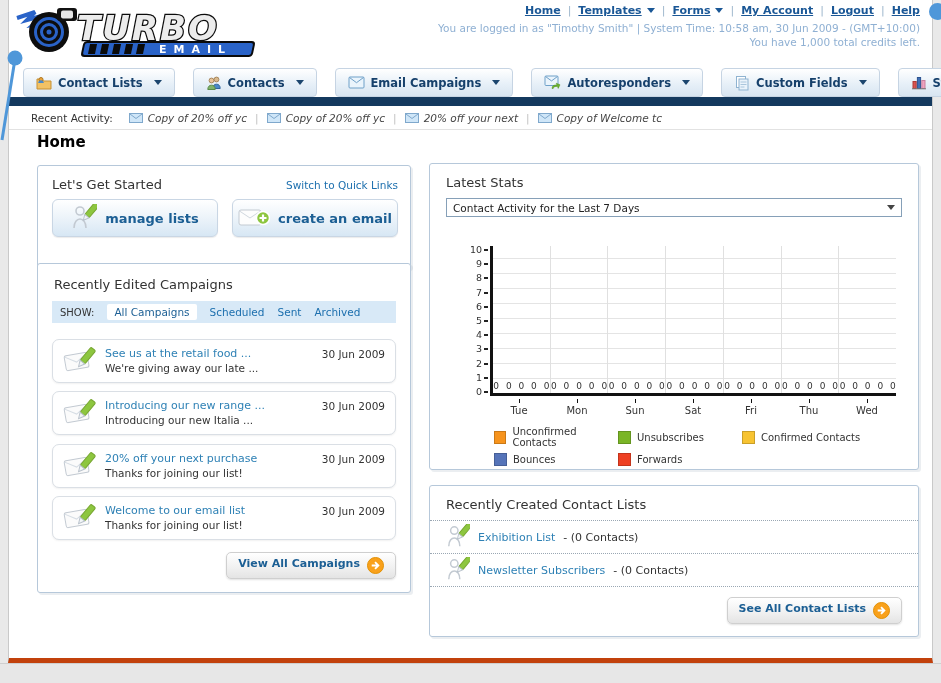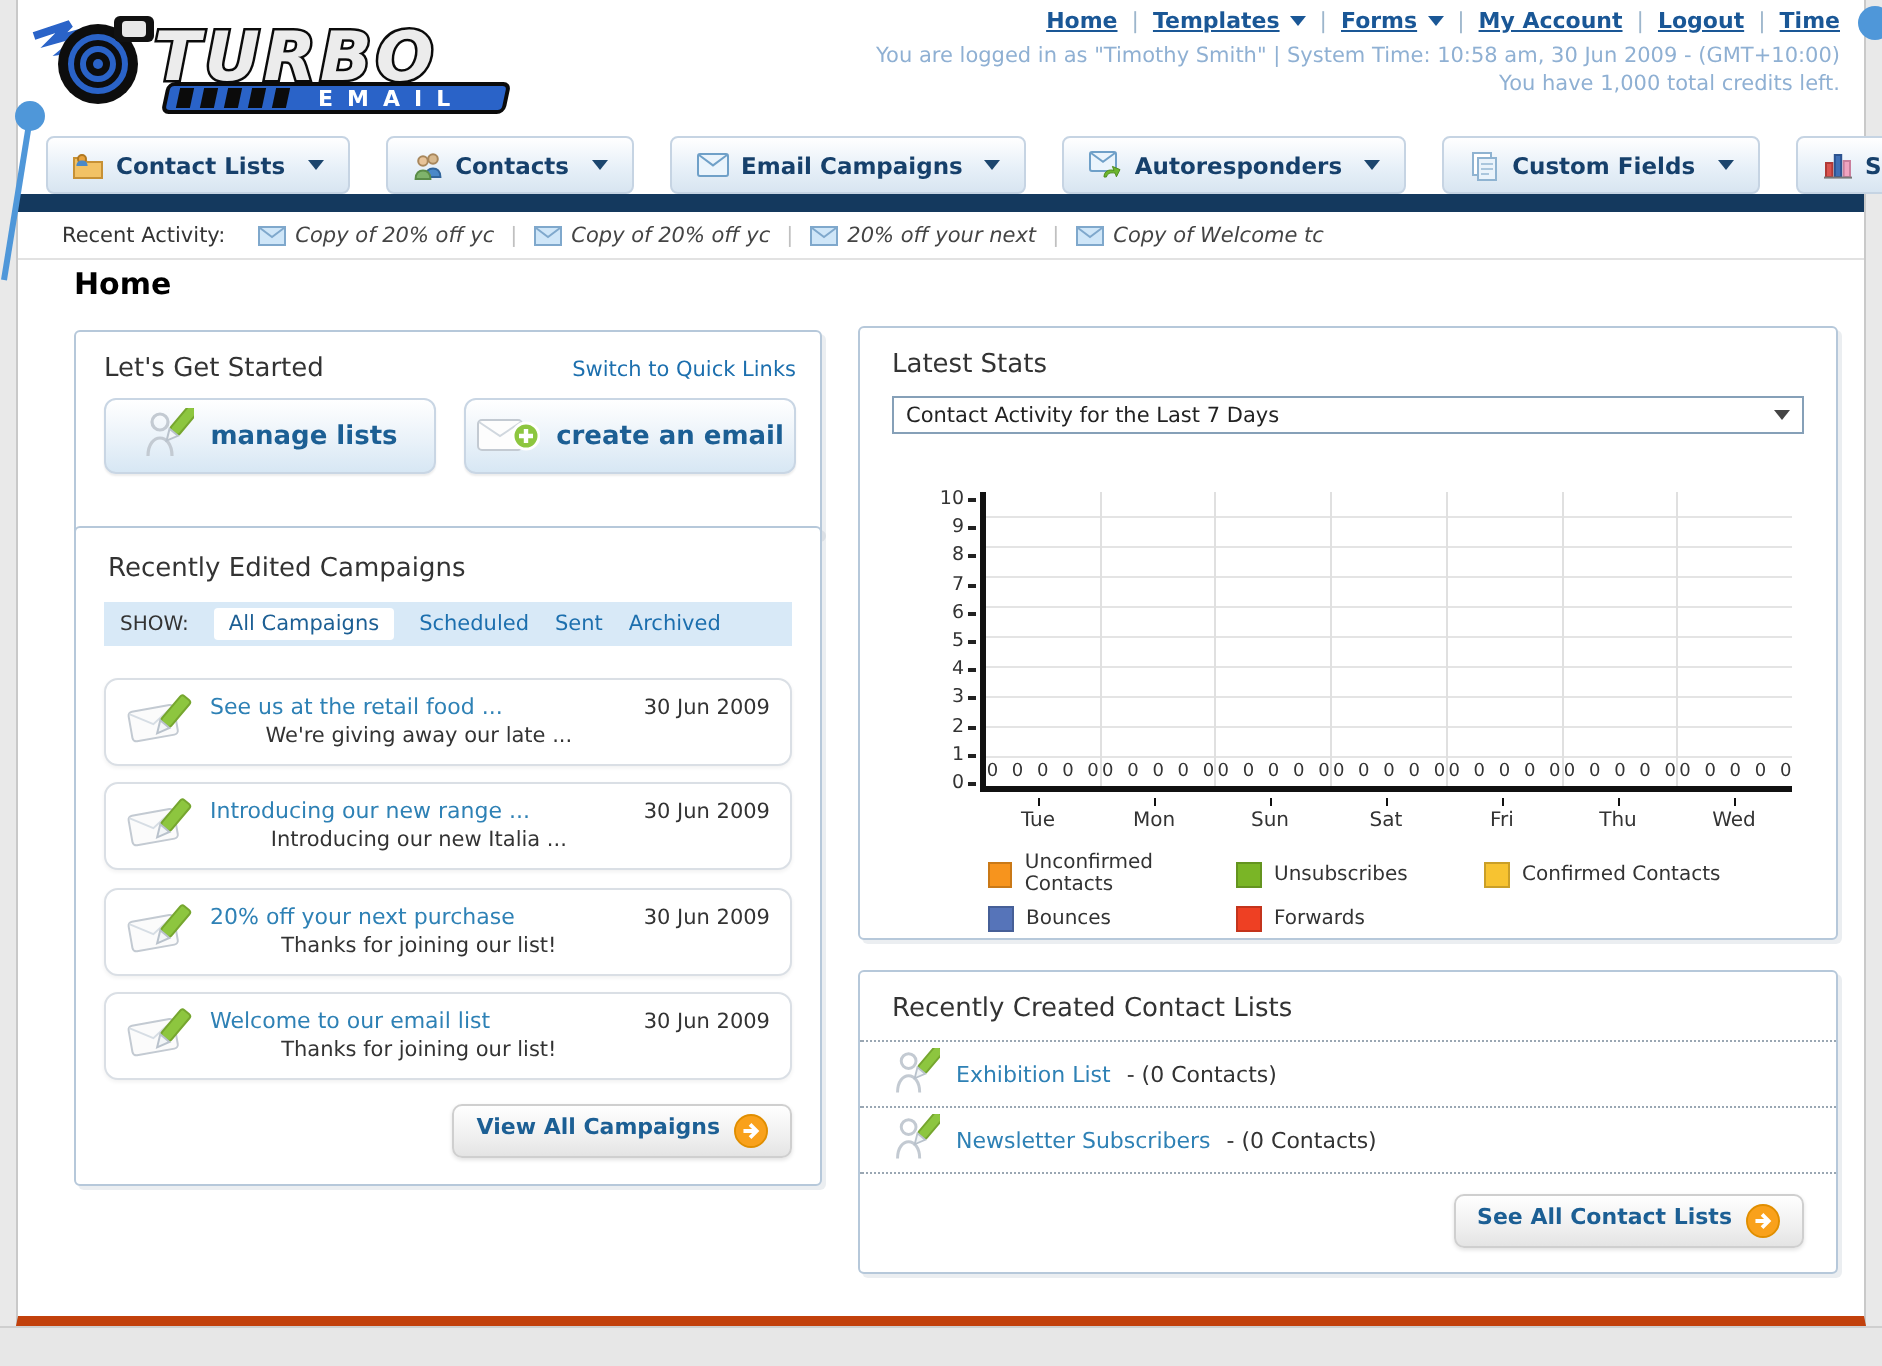--- a/index.html
+++ b/index.html
@@ -101,21 +101,21 @@
   .filter-tab.active { background: #fff; color: #1c5f94; padding: 2px 7px; border-radius: 2px; }
   .campaign-card {
     position: absolute; left: 14px; right: 14px; height: 44px;
     border: 1px solid #dadfe5; border-radius: 7px;
     box-shadow: 0 1px 2px rgba(0,0,0,0.06);
     display: flex; align-items: center; gap: 8px; padding: 4px 10px;
     background: #fff; cursor: pointer;
   }
   .cc-text { flex: 1; line-height: 14px; }
   .cc-title { color: #2e81b5; font-size: 11px; cursor: pointer; }
-  .cc-sub { color: #333; font-size: 10.5px; text-align: center; }
+  .cc-sub { color: #333; font-size: 10.5px; }
   .cc-date { align-self: flex-start; margin-top: 4px; font-size: 10.5px; color: #333; }
 
   .go-btn {
     position: absolute; display: inline-flex; align-items: flex-start; gap: 7px;
     padding: 4px 11px; border: 1px solid #cfcfcf; border-radius: 5px;
     background: linear-gradient(#ffffff, #f0f0f0 60%, #e4e4e4);
     color: #1c5f94; font-weight: bold; font-size: 11px; cursor: pointer;
     box-shadow: 0 1px 2px rgba(0,0,0,0.12);
   }
   .go-btn.view-all { right: 14px; bottom: 13px; }
@@ -215,21 +215,21 @@
     <span class="hsep">|</span>
     <a>
         <span>Forms</span>
         <span class="caret"></span>
       </a>
     <span class="hsep">|</span>
     <a>My Account</a>
     <span class="hsep">|</span>
     <a>Logout</a>
     <span class="hsep">|</span>
-    <a>Time</a>
+    <a>Help</a>
   </div>
   <div class="login-info">You are logged in as "Timothy Smith" | System Time: 10:58 am, 30 Jun 2009 - (GMT+10:00)</div>
   <div class="credits-info">You have 1,000 total credits left.</div>
 
   <div class="nav">
     <div class="tab">
       <svg width="16" height="16" viewBox="0 0 16 16">
         <path d="M1 4h5l1.5 2H15v8H1z" fill="#f2c265" stroke="#c79135"></path>
         <circle cx="5" cy="4.5" r="2" fill="#e8a33d" stroke="#b07820"></circle>
         <path d="M2.2 8c0-2 1.3-2.8 2.8-2.8S7.8 6 7.8 8z" fill="#4a89c8"></path>

